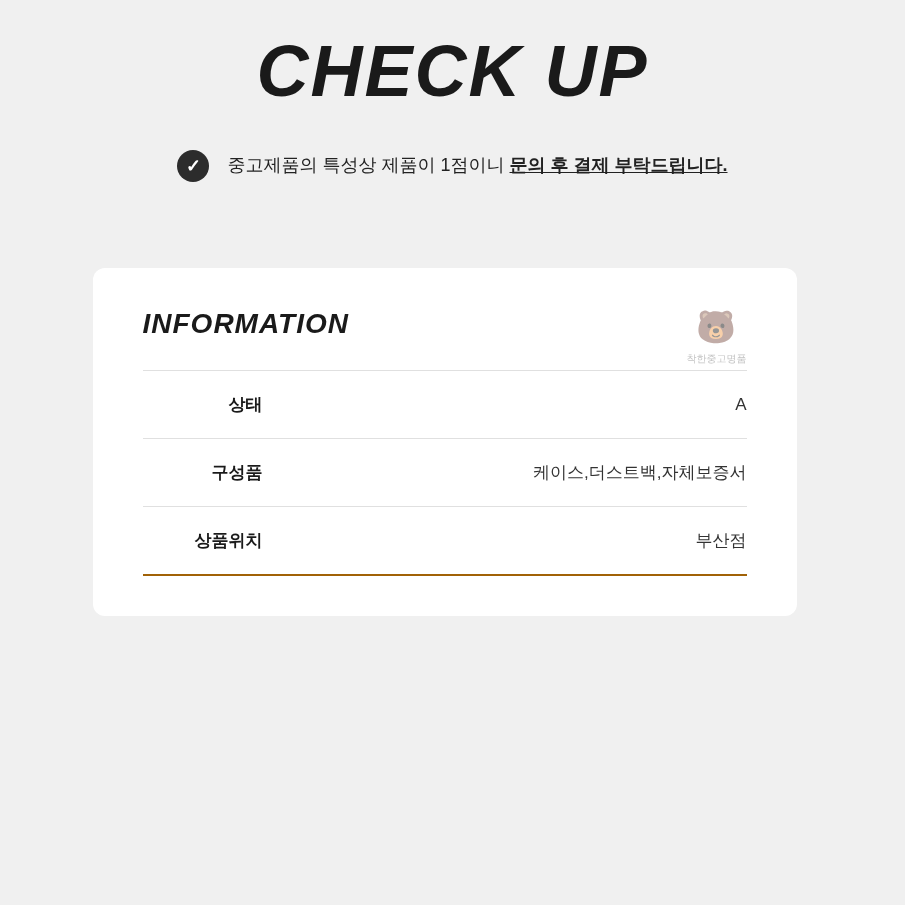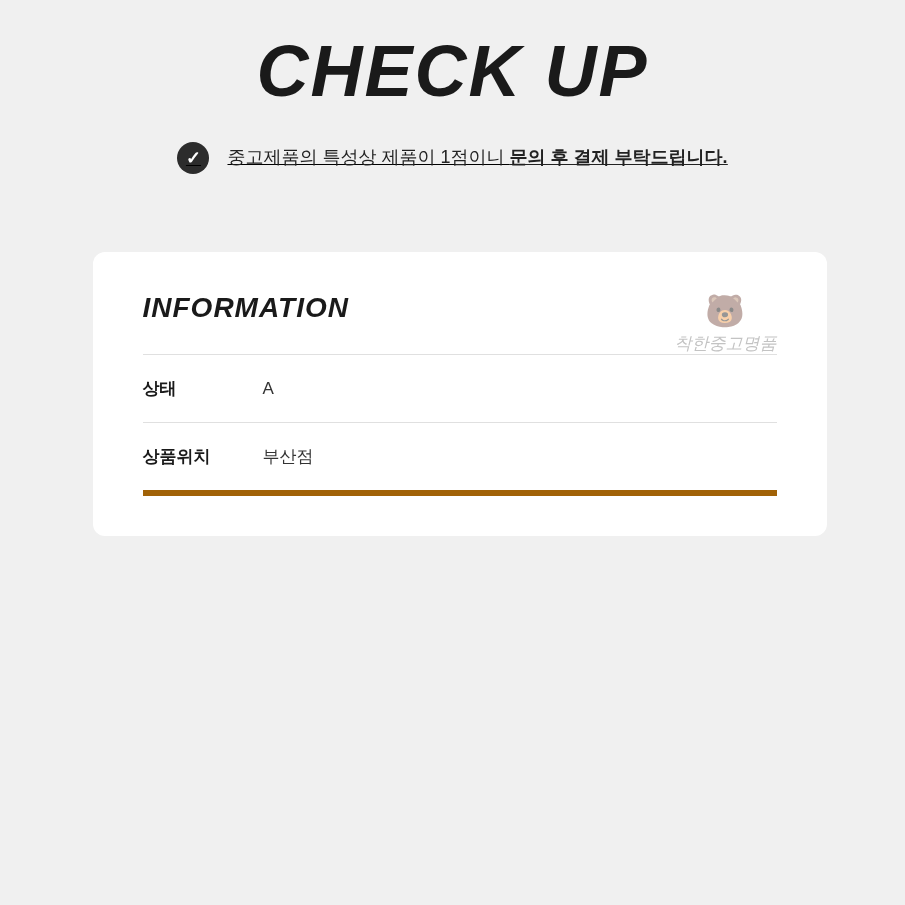--- a/index.html
+++ b/index.html
@@ -36,22 +36,21 @@
       font-weight: 900;
       color: #1a1a1a;
       letter-spacing: 2px;
       margin-bottom: 30px;
       font-style: italic;
     }
 
     .checkup-items {
       text-align: left;
       display: inline-block;
-      margin: 0 auto;
-      text-decoration: underline;
+      margin: 8px auto;
     }
 
     .checkup-item {
       display: flex;
       align-items: center;
       margin-bottom: 18px;
       font-size: 18px;
       color: #222;
     }
 
@@ -82,21 +81,21 @@
 
     .checkup-text strong {
       font-weight: 900;
       text-decoration: underline;
     }
 
     
     .info-card {
       background-color: #ffffff;
       border-radius: 12px;
-      margin: 20px 16px 30px 30px;
+      margin: 20px 46px 30px 30px;
       padding: 40px 50px 40px 50px;
       position: relative;
     }
 
     .info-title {
       font-size: 28px;
       font-weight: 900;
       color: #1a1a1a;
       letter-spacing: 1px;
       margin-bottom: 30px;
@@ -111,37 +110,37 @@
       opacity: 0.5;
     }
 
     .bear-icon {
       font-size: 32px;
       display: block;
       margin-bottom: 2px;
     }
 
     .brand-text {
-      font-size: 17px;
+      font-size: 10px;
       color: #888;
       white-space: nowrap;
-      font-style: italic;
     }
 
     .info-table {
       width: 100%;
       border-collapse: collapse;
+      text-align: right;
     }
 
     .info-row {
       border-top: 1px solid #e0e0e0;
     }
 
     .info-row:last-child {
-      border-bottom: 6px solid #a16207;
+      border-bottom: 2px solid #a16207;
     }
 
     .info-label {
       font-size: 17px;
       font-weight: 800;
       color: #1a1a1a;
       padding: 22px 0;
       width: 120px;
       vertical-align: middle;
     }
@@ -181,20 +180,24 @@
       <span class="brand-text">착한중고명품</span>
     </div>
 
     <table class="info-table">
       <tbody>
         <tr class="info-row">
           <td class="info-label">상태</td>
           <td class="info-value">A</td>
         </tr>
         <tr class="info-row">
+          <td class="info-label">구성품</td>
+          <td class="info-value">케이스,더스트백,자체보증서</td>
+        </tr>
+        <tr class="info-row">
           <td class="info-label">상품위치</td>
           <td class="info-value">부산점</td>
         </tr>
       </tbody>
     </table>
   </div>
 
 </div>
 
 </body></html>

